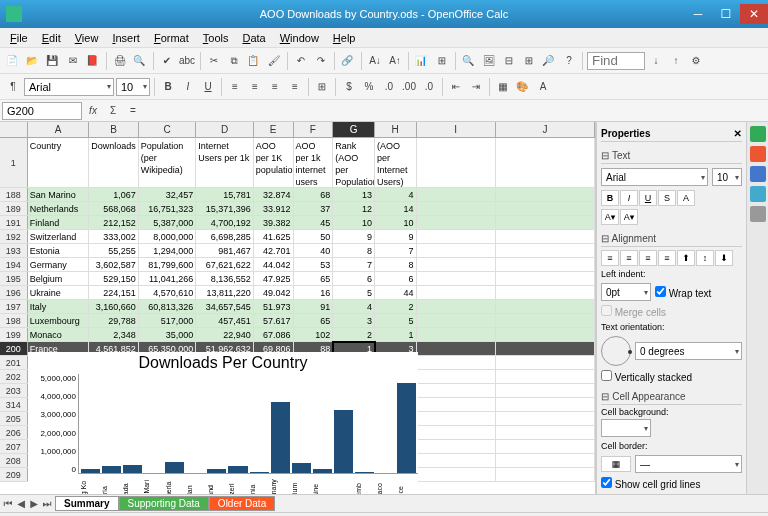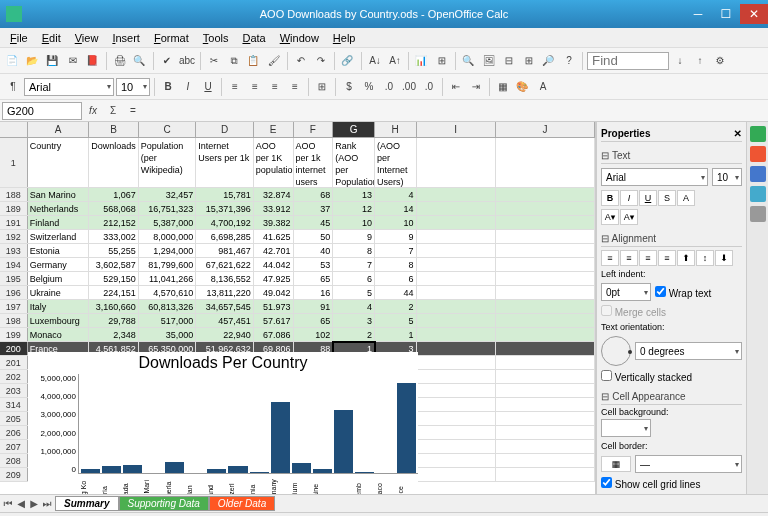--- a/index.html
+++ b/index.html
@@ -41,21 +41,21 @@
 .chart-title { text-align: center; font-size: 16px; padding: 2px; }
 .chart-body { display: flex; height: 100px; }
 .yaxis { width: 50px; display: flex; flex-direction: column; justify-content: space-between; font-size: 8px; text-align: right; padding-right: 2px; }
 .bars { flex: 1; display: flex; align-items: flex-end; gap: 2px; border-left: 1px solid #999; border-bottom: 1px solid #999; padding: 0 2px; }
 .bars div { flex: 1; background: #1f4e79; }
 .xlabels { margin-left: 50px; display: flex; gap: 2px; padding: 0 2px; }
 .xlabels span { flex: 1; font-size: 7px; writing-mode: vertical-rl; transform: rotate(180deg); text-align: left; height: 34px; }
 .tabs-row { height: 18px; display: flex; align-items: center; background: #f0f0f0; border-top: 1px solid #ccc; font-size: 10px; gap: 0; }
 .tab-nav { display: flex; gap: 1px; padding: 0 2px; }
 .tab-nav span { width: 12px; text-align: center; color: #555; }
-.sheettab { padding: 1px 8px; border: 1px solid #999; background: #fff; font-style: italic; }
+.sheettab { padding: 1px 8px; border: 1px solid #999; background: #fff; }
 .sheettab.s1 { font-weight: bold; }
 .sheettab.s2 { background: #4caf50; color: #fff; }
 .sheettab.s3 { background: #ff5722; color: #fff; }
 .statusbar { height: 18px; display: flex; align-items: center; background: #f0f0f0; border-top: 1px solid #ccc; font-size: 10px; padding: 0 4px; gap: 20px; }
 .props { width: 150px; background: #f0f0f0; border-left: 1px solid #ccc; padding: 4px; font-size: 10px; overflow: hidden; }
 .props .title { font-weight: bold; padding: 2px 0; border-bottom: 1px solid #ccc; display: flex; justify-content: space-between; }
 .props .sect { margin-top: 6px; }
 .props .sect-h { font-size: 10px; color: #444; padding: 2px 0; border-bottom: 1px solid #ccc; }
 .props .row-p { display: flex; gap: 4px; margin: 4px 0; align-items: center; }
 .props .btns { display: flex; gap: 1px; margin: 3px 0; flex-wrap: wrap; }
@@ -120,21 +120,21 @@
   <div class="tbtn">📊</div>
   <div class="tbtn">⊞</div>
   <div class="sep"></div>
   <div class="tbtn">🔍</div>
   <div class="tbtn">🖼</div>
   <div class="tbtn">⊟</div>
   <div class="tbtn">⊞</div>
   <div class="tbtn">🔎</div>
   <div class="tbtn">?</div>
   <div class="sep"></div>
-  <input class="combo" style="width: 82px;" placeholder="Find">
+  <input class="combo" style="width: 58px;" placeholder="Find">
   <div class="tbtn">↓</div>
   <div class="tbtn">↑</div>
   <div class="tbtn">⚙</div>
 </div>
 
 <div class="toolbar">
   <div class="tbtn">¶</div>
   <div class="combo" style="width:90px">Arial</div>
   <div class="combo" style="width:34px">10</div>
   <div class="sep"></div>

